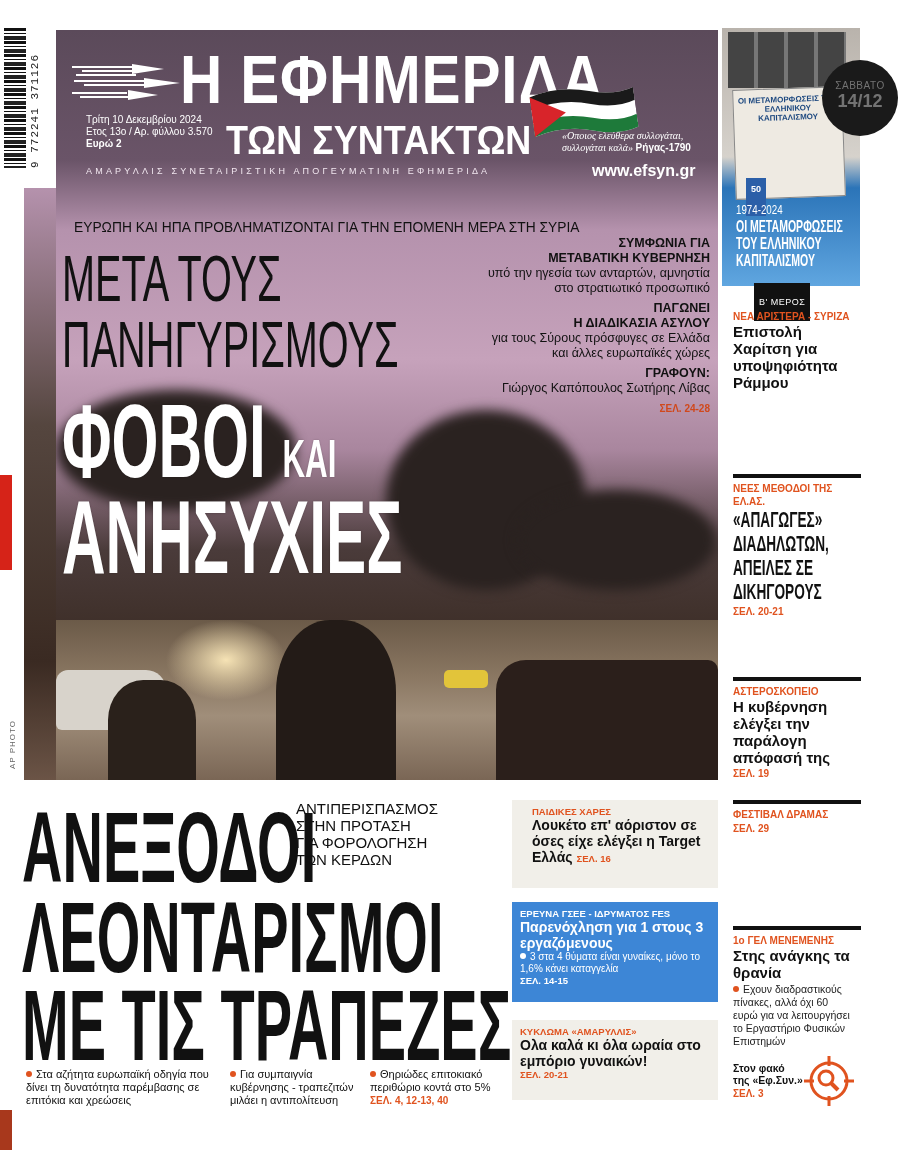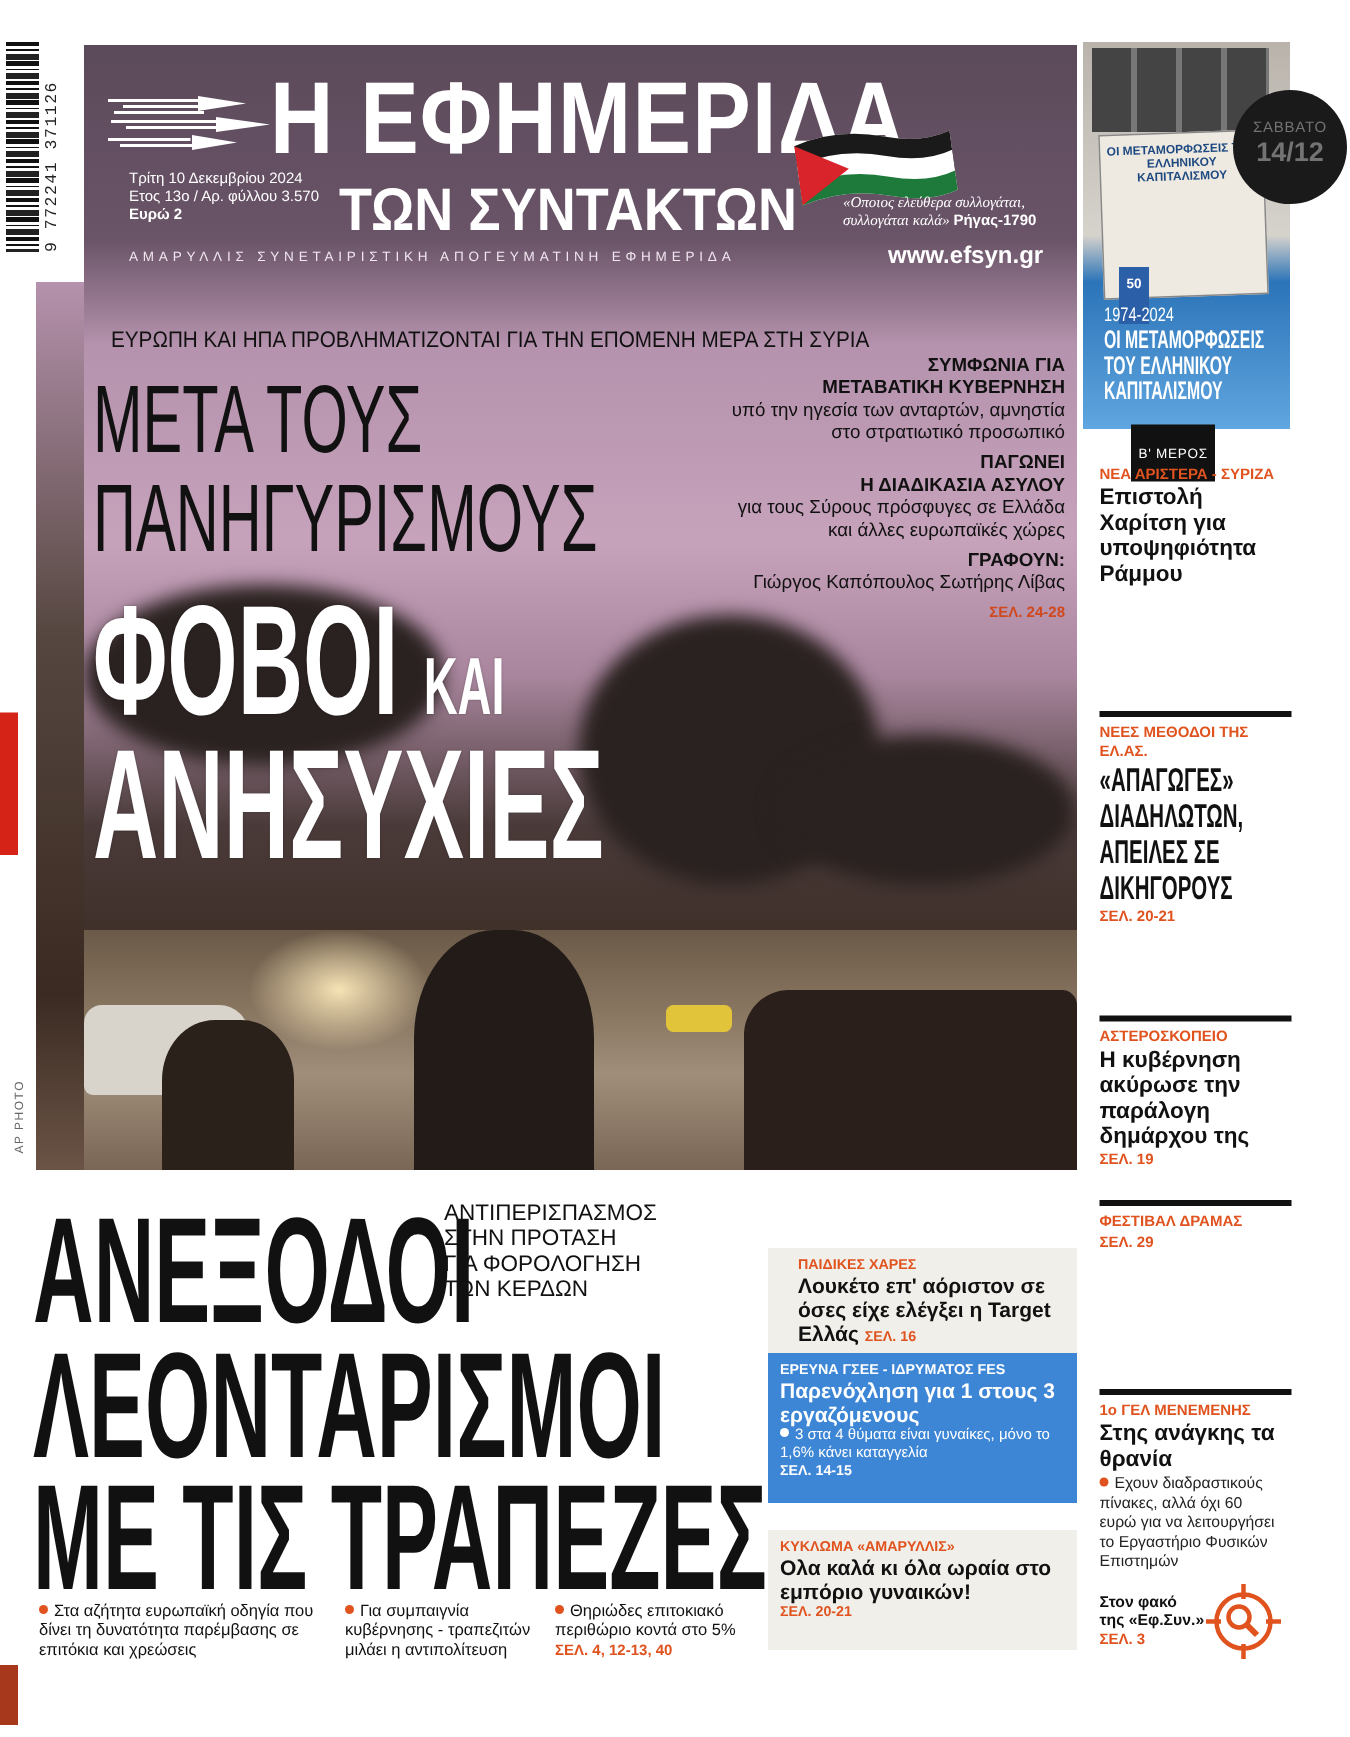--- a/index.html
+++ b/index.html
@@ -214,21 +214,21 @@
   <div class="head-cond">«ΑΠΑΓΩΓΕΣ»</div>
   <div class="head-cond">ΔΙΑΔΗΛΩΤΩΝ,</div>
   <div class="head-cond">ΑΠΕΙΛΕΣ ΣΕ</div>
   <div class="head-cond">ΔΙΚΗΓΟΡΟΥΣ</div>
   <div class="page">ΣΕΛ. 20-21</div>
 </div>
 
 <div class="rc" style="top:677px;">
   <div class="rule"></div>
   <div class="label">ΑΣΤΕΡΟΣΚΟΠΕΙΟ</div>
-  <div class="head">Η κυβέρνηση ακύρωσε την παράλογη δημάρχου της</div>
+  <div class="head">Η κυβέρνηση ελέγξει την παράλογη απόφασή της</div>
   <div class="page">ΣΕΛ. 19</div>
 </div>
 
 <div class="rc" style="top:800px;">
   <div class="rule"></div>
   <div class="label">ΦΕΣΤΙΒΑΛ ΔΡΑΜΑΣ</div>
   <div class="page">ΣΕΛ. 29</div>
 </div>
 
 <div class="rc" style="top:926px;">
@@ -260,21 +260,21 @@
   <div>ΓΙΑ ΦΟΡΟΛΟΓΗΣΗ</div>
   <div>ΤΩΝ ΚΕΡΔΩΝ</div>
 </div>
 <div class="lead lead2">ΛΕΟΝΤΑΡΙΣΜΟΙ</div>
 <div class="lead lead3">ΜΕ ΤΙΣ ΤΡΑΠΕΖΕΣ</div>
 
 <div class="bullets" style="left:26px;width:200px;"><span class="dot"></span><span>Στα αζήτητα ευρωπαϊκή οδηγία που δίνει τη δυνατότητα παρέμβασης σε επιτόκια και χρεώσεις</span></div>
 <div class="bullets" style="left:230px;width:135px;"><span class="dot"></span><span>Για συμπαιγνία κυβέρνησης - τραπεζιτών μιλάει η αντιπολίτευση</span></div>
 <div class="bullets" style="left:370px;width:130px;"><span class="dot"></span><span>Θηριώδες επιτοκιακό περιθώριο κοντά στο 5%</span> <span class="page">ΣΕΛ. 4, 12-13, 40</span></div>
 
-<div class="mbox beige" style="top:832px;height:88px;padding-left:20px;">
+<div class="mbox beige" style="top:800px;height:88px;padding-left:20px;">
   <div class="label">ΠΑΙΔΙΚΕΣ ΧΑΡΕΣ</div>
   <div class="head"><span>Λουκέτο επ' αόριστον σε όσες είχε ελέγξει η Target Ελλάς</span> <span class="page">ΣΕΛ. 16</span></div>
 </div>
 
 <div class="mbox blue" style="top:902px;height:100px;">
   <div class="label">ΕΡΕΥΝΑ ΓΣΕΕ - ΙΔΡΥΜΑΤΟΣ FES</div>
   <div class="head">Παρενόχληση για 1 στους 3 εργαζόμενους</div>
   <div class="body"><span class="dot" style="background:#fff;"></span><span>3 στα 4 θύματα είναι γυναίκες, μόνο το 1,6% κάνει καταγγελία</span></div>
   <div class="page">ΣΕΛ. 14-15</div>
 </div>

